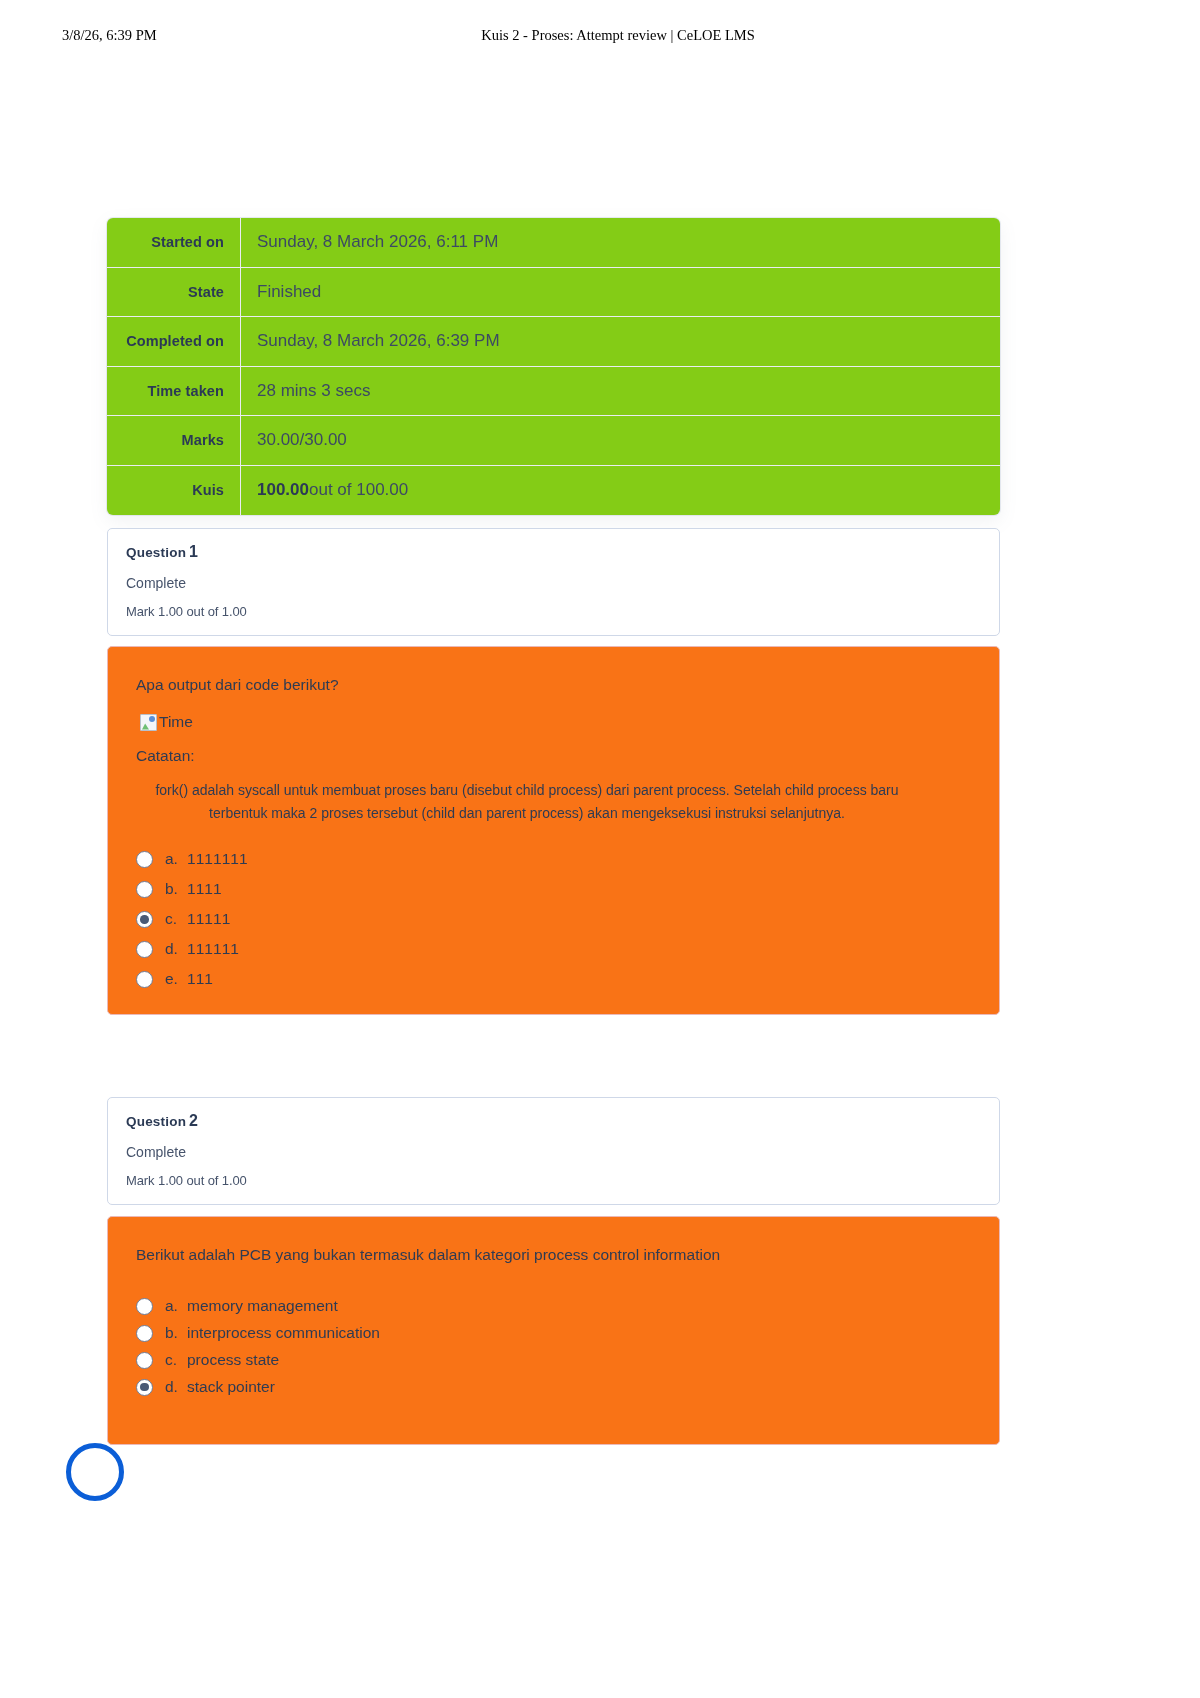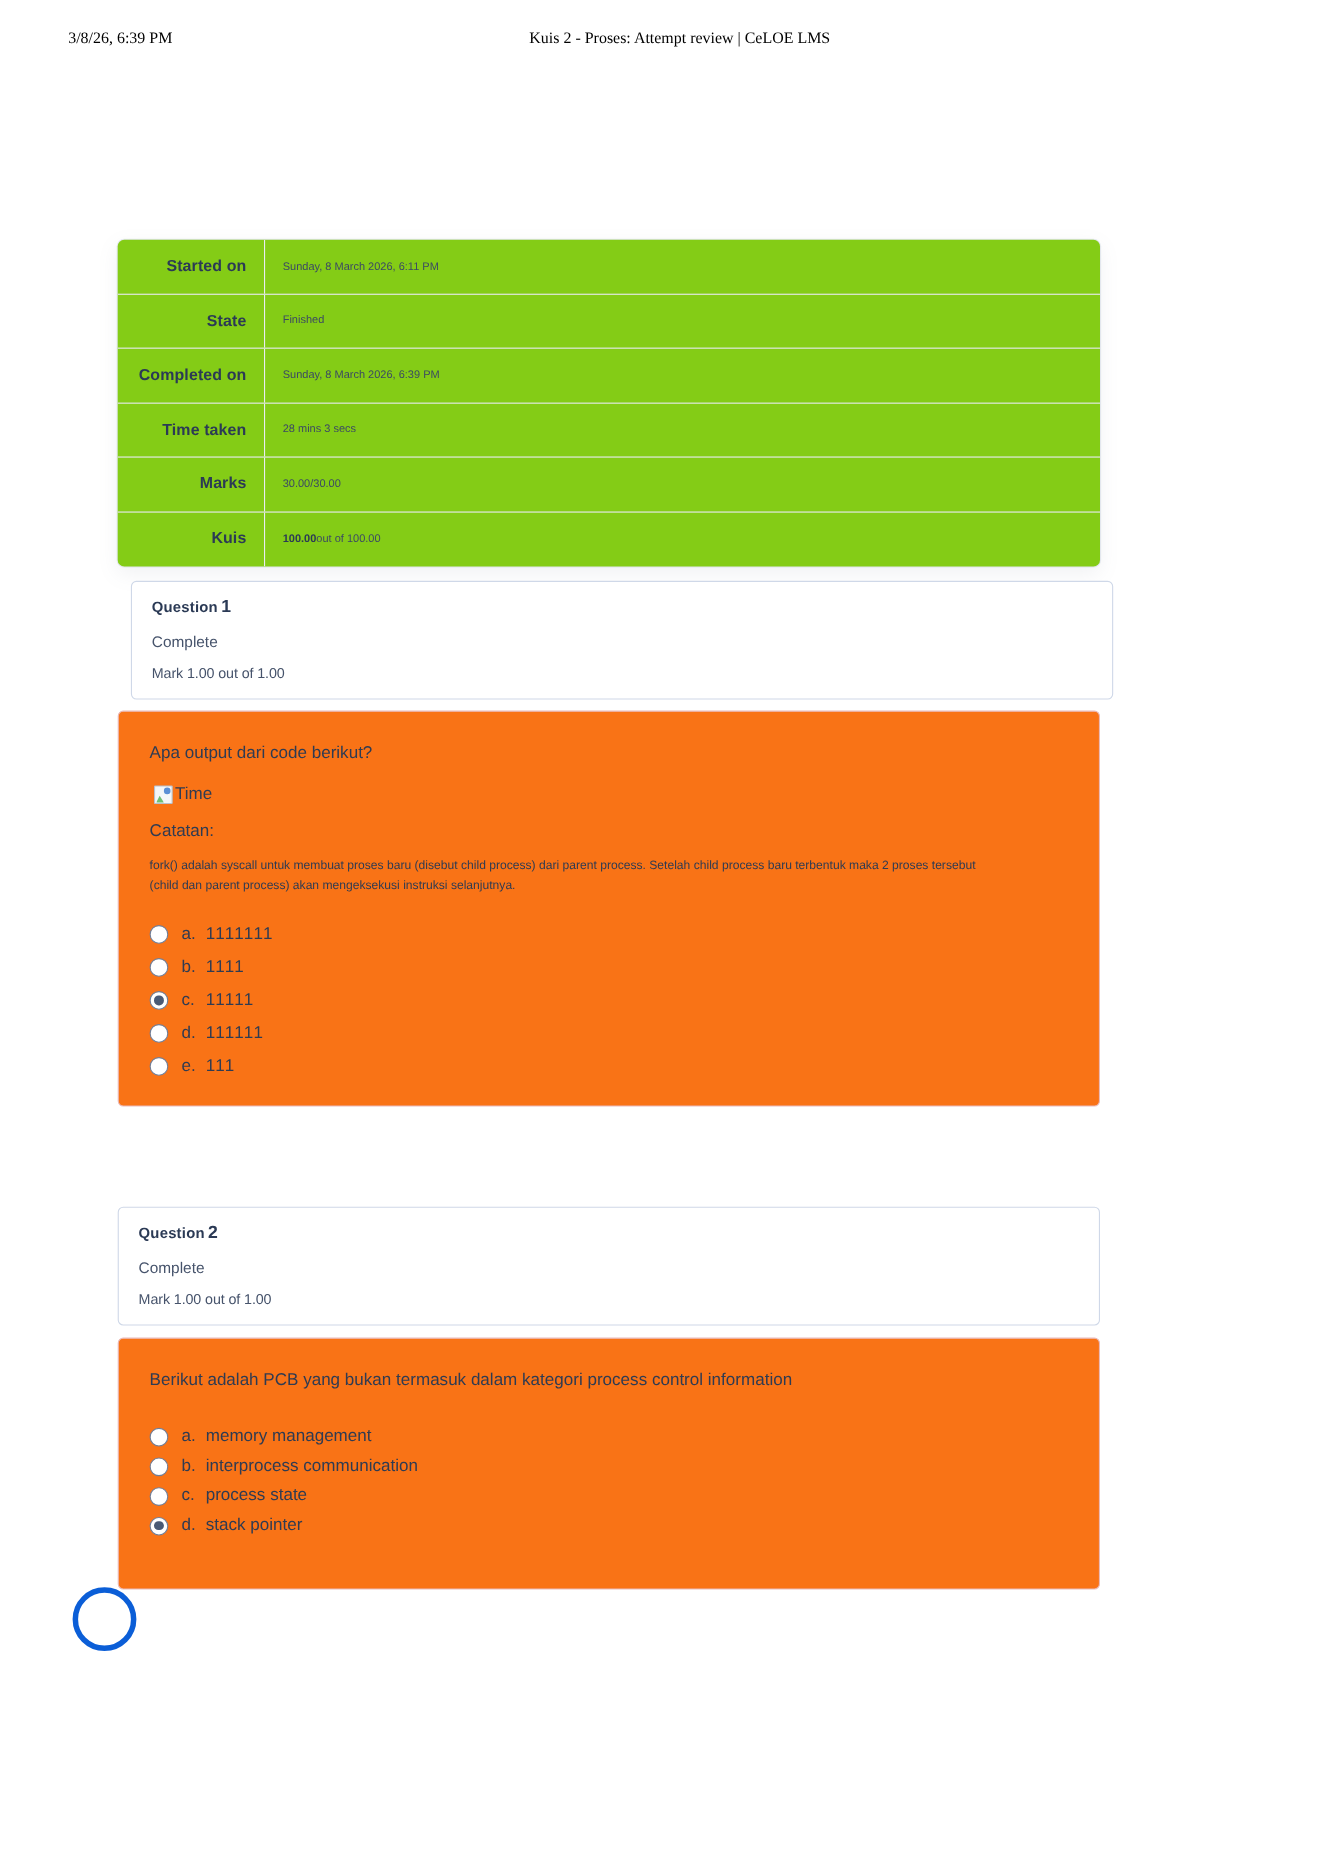--- a/index.html
+++ b/index.html
@@ -79,21 +79,21 @@
     color: #2b3a55;
     letter-spacing: .1px;
     border-right: 1px solid #e9ecf2;
     display: flex;
     align-items: center;
     justify-content: flex-end;
   }
   .summary-value {
     flex: 1 1 auto;
     padding: 14px 16px;
-    font-size: 10px;
+    font-size: 17px;
     color: #3c4a63;
     display: flex;
     align-items: center;
   }
   .summary-value b { font-weight: 700; color: #2b3a55; }
 
   
   .qinfo {
     position: absolute;
     left: 107px;
@@ -141,25 +141,26 @@
     color: #2f3b52;
     line-height: 1.55;
     margin: 0 0 16px 0;
   }
   .qnote-label {
     font-size: 15.5px;
     color: #2f3b52;
     margin: 0 0 14px 0;
   }
   .qnote-body {
-    font-size: 11px;
+    font-size: 14px;
     color: #2f3b52;
     line-height: 1.62;
-    margin: 0 0 6px 0;
+    margin: 0 0 6px 11px;
     max-width: 760px;
+    text-align: center;
   }
 
   
   .broken-image {
     display: flex;
     align-items: center;
     gap: 2px;
     margin: 0 0 16px 4px;
     font-size: 15.5px;
     color: #2f3b52;
@@ -283,21 +284,21 @@
     </div>
     <div class="summary-row">
       <div class="summary-label">Kuis</div>
       <div class="summary-value">
         <b>100.00</b>
           <span> out of 100.00</span>
       </div>
     </div>
   </div>
 
-  <div class="qinfo" style="top:528px;margin-left:12px;">
+  <div class="qinfo" style="top:528px;">
     <div class="qinfo-title">
       <span>Question</span><span class="qnum">1</span>
     </div>
     <div class="qinfo-state">Complete</div>
     <div class="qinfo-mark">Mark 1.00 out of 1.00</div>
   </div>
 
   <div class="qbody" style="top:646px;">
     <p class="qtext">Apa output dari code berikut?</p>
 

